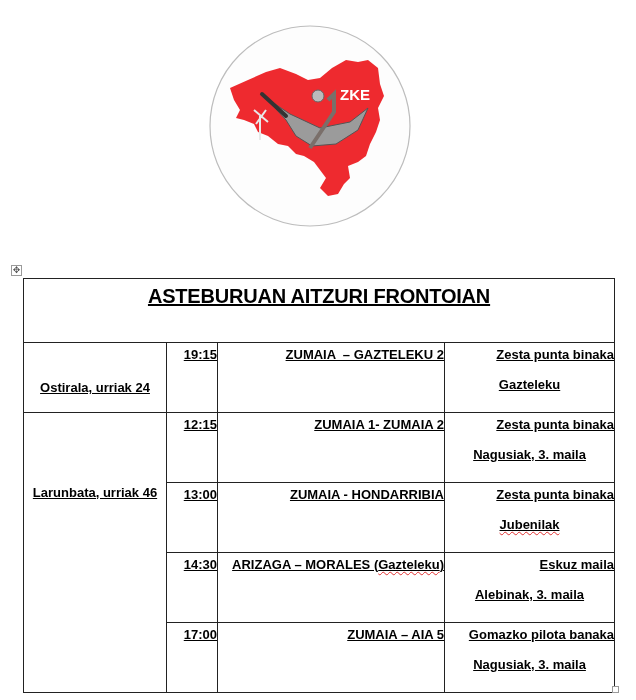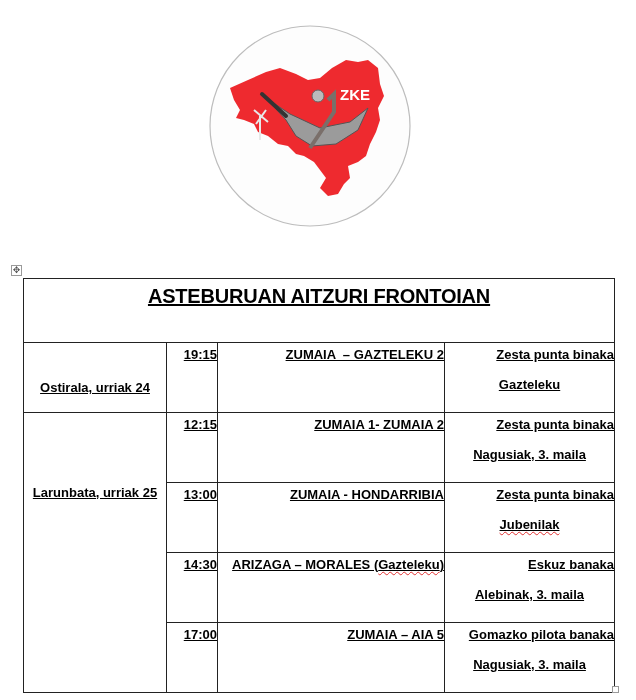--- a/index.html
+++ b/index.html
@@ -62,21 +62,21 @@
           <span class="cell-line1" style="white-space:pre">ZUMAIA  – GAZTELEKU 2</span>
         </td>
     <td class="row-cell">
       <span class="cell-line1">Zesta punta binaka</span>
       <span class="cell-line2">Gazteleku</span>
     </td>
   </tr>
 
   <tr>
     <td class="day-cell" rowspan="4">
-          <span style="display:block;margin-top:-68px">Larunbata, urriak 25</span>
+          <span style="display:block;margin-top:-68px">Larunbata, urriak 46</span>
         </td>
     <td class="row-cell">
           <span class="cell-line1">12:15</span>
         </td>
     <td class="row-cell">
           <span class="cell-line1">ZUMAIA 1- ZUMAIA 2</span>
         </td>
     <td class="row-cell">
       <span class="cell-line1">Zesta punta binaka</span>
       <span class="cell-line2">Nagusiak, 3. maila</span>
@@ -97,21 +97,21 @@
   </tr>
 
   <tr>
     <td class="row-cell">
           <span class="cell-line1">14:30</span>
         </td>
     <td class="row-cell">
       <span class="cell-line1"><span>ARIZAGA – MORALES (</span><span class="spell">Gazteleku</span><span>)</span></span>
     </td>
     <td class="row-cell">
-      <span class="cell-line1">Eskuz banaka</span>
+      <span class="cell-line1">Eskuz maila</span>
       <span class="cell-line2">Alebinak, 3. maila</span>
     </td>
   </tr>
 
   <tr>
     <td class="row-cell">
           <span class="cell-line1">17:00</span>
         </td>
     <td class="row-cell">
           <span class="cell-line1">ZUMAIA – AIA 5</span>

